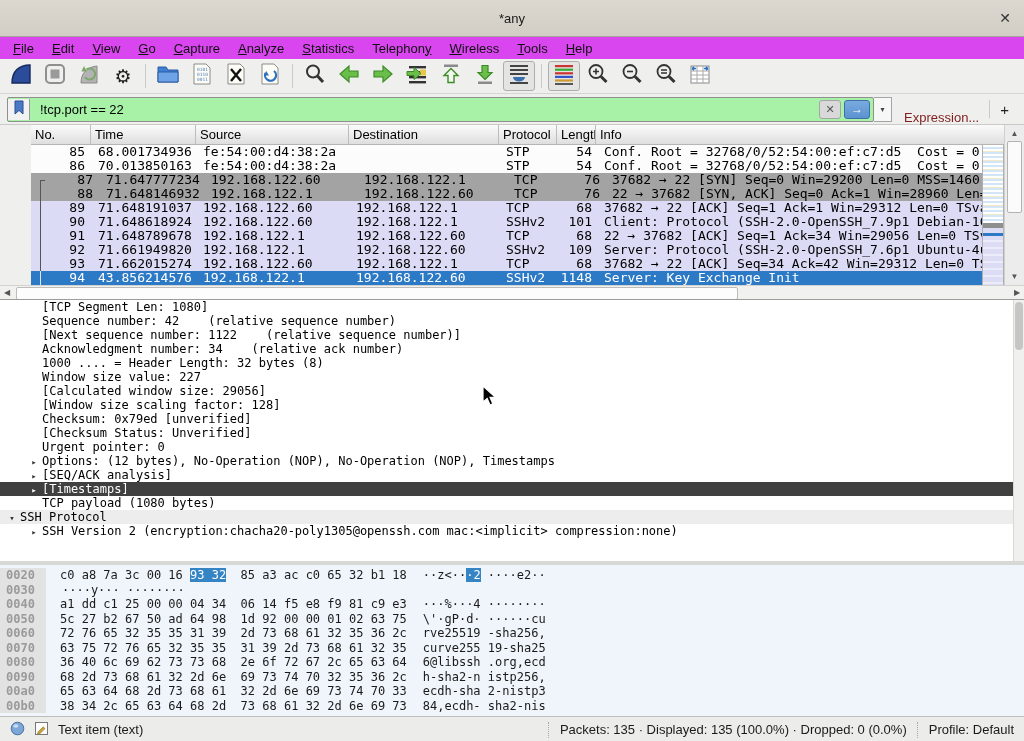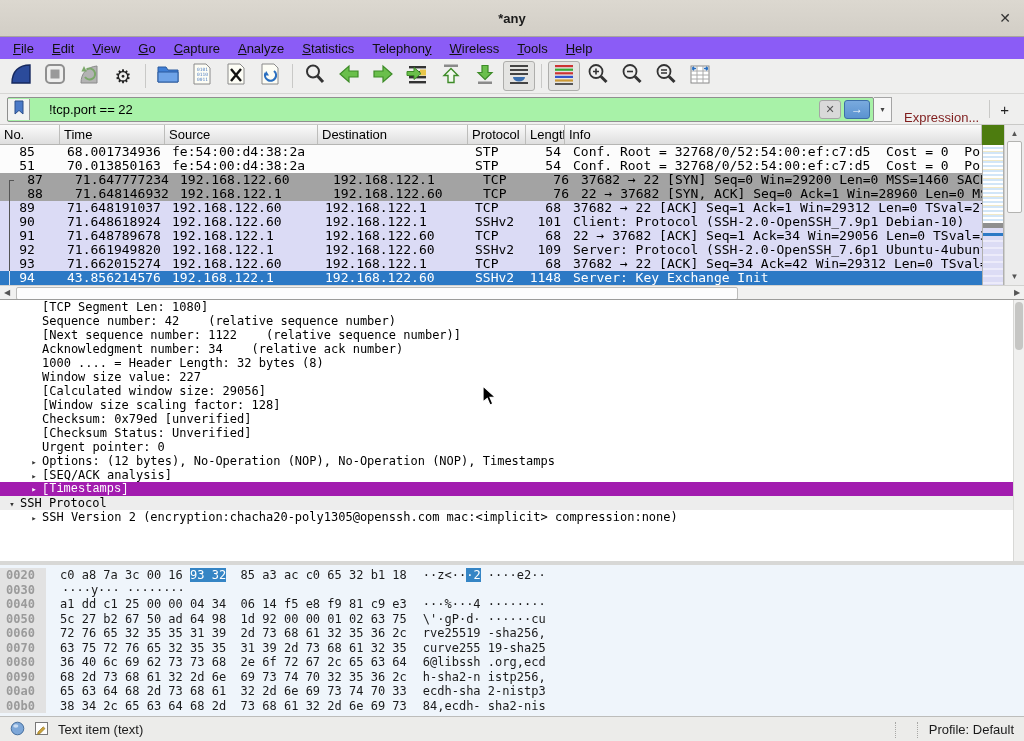--- a/index.html
+++ b/index.html
@@ -1,56 +1,56 @@
 <!DOCTYPE html>
 <html><head>
 <meta charset="utf-8">
 <style>
   html,body{margin:0;padding:0;}
   body{width:1024px;height:741px;overflow:hidden;font-family:"Liberation Sans",sans-serif;background:#efefee;position:relative;}
   .window{width:1024px;height:741px;position:relative;background:#efefee;}
 
   
   .titlebar{height:37px;background:linear-gradient(180deg,#dcd8d0,#d2cec6);border-bottom:1px solid #a9a59d;display:flex;align-items:center;position:relative;box-sizing:border-box;}
-  .title{flex:1;text-align:center;font-weight:bold;font-size:13px;color:#1a1a1a;}
+  .title{flex:1;text-align:center;font-weight:normal;font-size:13px;color:#1a1a1a;}
   .close-btn{position:absolute;right:10px;top:9px;width:18px;height:18px;display:flex;align-items:center;justify-content:center;font-size:14px;color:#333;cursor:default;}
 
   
-  .menubar{height:22px;display:flex;align-items:center;padding-left:4px;background:#8b5cf6;}
+  .menubar{height:22px;display:flex;align-items:center;padding-left:4px;background:#d946ef;}
   .menu-item{font-size:13px;color:#111;padding:2px 9px;}
   .menu-item u{text-decoration:underline;}
 
   
   .toolbar{height:34px;display:flex;align-items:center;padding-left:4px;background:#efefee;border-bottom:1px solid #d6d6d4;}
   .tbtn{width:30px;height:28px;display:flex;align-items:center;justify-content:center;margin:0 1px;border:1px solid transparent;border-radius:3px;}
   .tbtn.pressed{border:1px solid #aeaeac;background:#e4e4e2;}
   .tsep{width:1px;height:24px;background:#c9c9c7;margin:0 5px;}
   .glyph-gear{font-size:19px;color:#222;line-height:1;}
 
   
   .filterbar{height:31px;background:#efefee;border-bottom:1px solid #c9c9c7;display:flex;align-items:center;padding:0 7px;box-sizing:border-box;}
   .filter-field{flex:1;height:23px;background:#a8f2a8;border:1px solid #8f8f8f;border-radius:2px;display:flex;align-items:center;overflow:hidden;}
   .bookmark-btn{width:21px;height:21px;background:#f2f2f2;border-right:1px solid #9a9a9a;display:flex;align-items:center;justify-content:center;}
-  .filter-text{flex:1;font-size:13px;color:#000;padding-left:19px;white-space:pre;}
+  .filter-text{flex:1;font-size:13px;color:#000;padding-left:10px;white-space:pre;}
   .clear-btn{width:20px;height:17px;margin-right:3px;background:#d9d9d9;border:1px solid #a5a5a5;border-radius:3px;color:#555;font-size:11px;display:flex;align-items:center;justify-content:center;}
   .apply-btn{width:24px;height:17px;margin-right:3px;background:linear-gradient(180deg,#79aade,#5b93d0);border:1px solid #3d6ea8;border-radius:3px;color:#fff;font-size:12px;font-weight:bold;display:flex;align-items:center;justify-content:center;}
   .drop-btn{width:17px;height:23px;background:#f7f7f7;border:1px solid #a5a5a5;border-left:none;display:flex;align-items:center;justify-content:center;font-size:8px;color:#444;}
   .expr-label{font-size:13px;color:#7f1d1d;margin:16px 10px 0 12px;}
   .fsep{width:1px;height:18px;background:#c9c9c7;}
   .add-btn{font-size:15px;color:#222;margin:0 8px 0 10px;}
 
   
-  .packet-pane{height:160px;position:relative;background:#4d7c0f;}
+  .packet-pane{height:160px;position:relative;background:#fef9c3;margin-left:31px;}
   .pgrid{display:grid;grid-template-columns:60px 105px 153px 150px 58px 39px 1fr;}
   .phead{width:982px;height:20px;background:linear-gradient(180deg,#fbfbfb,#dedede);border-bottom:1px solid #b5b5b3;box-sizing:border-box;}
   .phead span{border-right:1px solid #bdbdbb;font-size:13px;color:#000;padding-left:4px;line-height:19px;overflow:hidden;white-space:nowrap;}
   .plist-rows{width:982px;}
   .prow{height:14px;font-family:"DejaVu Sans Mono","Liberation Mono",monospace;font-size:13px;line-height:14px;position:relative;}
   .prow span{overflow:hidden;white-space:pre;}
-  .c-no{text-align:center;padding-right:6px;}
+  .c-no{text-align:right;padding-right:6px;}
   .c-time,.c-src,.c-dst,.c-proto{padding-left:7px;}
   .c-len{text-align:right;padding-right:4px;}
   .c-info{padding-left:8px;}
   .prow.plain{background:#fcfcfc;color:#000;}
   .prow.gray{background:#a3a3a3;color:#000;padding-left:8px;}
   .prow.lav{background:#dbdbf5;color:#000;}
   .prow.sel{background:#2c79c5;color:#fff;}
   .prow.rel::before{content:'';position:absolute;left:9px;top:0;bottom:0;border-left:1px solid #555;}
   .prow.rel-first::before{top:7px;}
   .prow.rel-first::after{content:'';position:absolute;left:9px;top:7px;width:5px;border-top:1px solid #555;}
@@ -71,21 +71,21 @@
   .hs-left,.hs-right{position:absolute;top:0;bottom:0;width:14px;display:flex;align-items:center;justify-content:center;font-size:8px;color:#555;}
   .hs-left{left:0;} .hs-right{right:0;}
   .hs-thumb{position:absolute;left:16px;top:1px;height:11px;width:720px;background:#fdfdfd;border:1px solid #bcbcba;border-radius:2px;}
 
   
   .detail-pane{height:262px;background:#ffffff;border-top:1px solid #9c9c9a;box-sizing:border-box;overflow:hidden;position:relative;}
   .drow{height:14px;line-height:14px;font-family:"DejaVu Sans Mono","Liberation Mono",monospace;font-size:12px;white-space:pre;color:#000;}
   .drow .arrow{display:inline-block;width:16px;text-align:center;font-size:9px;color:#333;}
   .drow.level1{padding-left:26px;}
   .drow.level0{padding-left:4px;}
-  .drow.sel{background:#a21caf;color:#fff;font-family:Liberation Mono, monospace;}
+  .drow.sel{background:#404040;color:#fff;}
   .drow.sel .arrow{color:#fff;}
   .drow.section{background:#ededed;}
   .dscroll{position:absolute;top:0;right:0;width:10px;bottom:0;background:#f0f0ef;border-left:1px solid #d8d8d6;}
   .ds-thumb{position:absolute;top:2px;left:1px;right:1px;height:48px;background:#c6c6c4;border-radius:4px;}
 
   .splitter{height:4px;background:#d8d8d6;}
 
   
   .hex-pane{height:151px;background:#eff5fb;padding-top:3px;box-sizing:border-box;overflow:hidden;}
   .xrow{height:14.5px;line-height:14.5px;font-family:"DejaVu Sans Mono","Liberation Mono",monospace;font-size:12px;white-space:pre;display:flex;color:#1a1a1a;}
@@ -306,21 +306,21 @@
         <div class="prow pgrid plain">
           <span class="c-no">85</span>
           <span class="c-time">68.001734936</span>
           <span class="c-src">fe:54:00:d4:38:2a</span>
           <span class="c-dst"></span>
           <span class="c-proto">STP</span>
           <span class="c-len">54</span>
           <span class="c-info">Conf. Root = 32768/0/52:54:00:ef:c7:d5  Cost = 0  Port = 0x8001</span>
         </div>
         <div class="prow pgrid plain">
-          <span class="c-no">51</span>
+          <span class="c-no">86</span>
           <span class="c-time">70.013850163</span>
           <span class="c-src">fe:54:00:d4:38:2a</span>
           <span class="c-dst"></span>
           <span class="c-proto">STP</span>
           <span class="c-len">54</span>
           <span class="c-info">Conf. Root = 32768/0/52:54:00:ef:c7:d5  Cost = 0  Port = 0x8001</span>
         </div>
         <div class="prow pgrid gray rel rel-first">
           <span class="c-no">87</span>
           <span class="c-time">71.647777234</span>
@@ -423,20 +423,21 @@
         <div class="drow level1"><span class="arrow"></span><span class="dtxt">1000 .... = Header Length: 32 bytes (8)</span></div>
         <div class="drow level1"><span class="arrow"></span><span class="dtxt">Window size value: 227</span></div>
         <div class="drow level1"><span class="arrow"></span><span class="dtxt">[Calculated window size: 29056]</span></div>
         <div class="drow level1"><span class="arrow"></span><span class="dtxt">[Window size scaling factor: 128]</span></div>
         <div class="drow level1"><span class="arrow"></span><span class="dtxt">Checksum: 0x79ed [unverified]</span></div>
         <div class="drow level1"><span class="arrow"></span><span class="dtxt">[Checksum Status: Unverified]</span></div>
         <div class="drow level1"><span class="arrow"></span><span class="dtxt">Urgent pointer: 0</span></div>
         <div class="drow level1"><span class="arrow">▸</span><span class="dtxt">Options: (12 bytes), No-Operation (NOP), No-Operation (NOP), Timestamps</span></div>
         <div class="drow level1"><span class="arrow">▸</span><span class="dtxt">[SEQ/ACK analysis]</span></div>
         <div class="drow level1 sel"><span class="arrow">▸</span><span class="dtxt">[Timestamps]</span></div>
+        <div class="drow level1"><span class="arrow"></span><span class="dtxt">TCP payload (1080 bytes)</span></div>
         <div class="drow level0 section"><span class="arrow">▾</span><span class="dtxt">SSH Protocol</span></div>
         <div class="drow level1"><span class="arrow">▸</span><span class="dtxt">SSH Version 2 (encryption:chacha20-poly1305@openssh.com mac:&lt;implicit&gt; compression:none)</span></div>
       </div>
     <div class="dscroll">
         <div class="ds-thumb"></div>
       </div>
   </div>
 
   <div class="splitter"></div>
 
@@ -464,20 +465,21 @@
       </span>
     <span class="sb-icon">
         <span><svg width="15" height="15" viewBox="0 0 15 15">
             <rect x="1.5" y="1.5" width="12" height="12" fill="#fdfdfd" stroke="#777"></rect>
             <path d="M4 11 l5.2 -5.2 1.8 1.8 -5.2 5.2 -2.3 .5 z" fill="#caa23a" stroke="#8a6d1f" stroke-width="0.6"></path>
           </svg></span>
       </span>
     <span class="sb-left-text">Text item (text)</span>
     <span class="sb-spacer"></span>
     <span class="sbsep"></span>
+    <span>Packets: 135 · Displayed: 135 (100.0%) · Dropped: 0 (0.0%)</span>
     <span class="sbsep"></span>
     <span>Profile: Default</span>
   </div>
 
   <div class="cursor-overlay">
     <svg width="18" height="22" viewBox="0 0 18 22">
         <path d="M1 1 L1 17 L5.2 13.4 L8 20 L10.8 18.8 L8 12.4 L13.2 12 Z" fill="#000" stroke="#fff" stroke-width="1.2"></path>
       </svg>
   </div>
 

